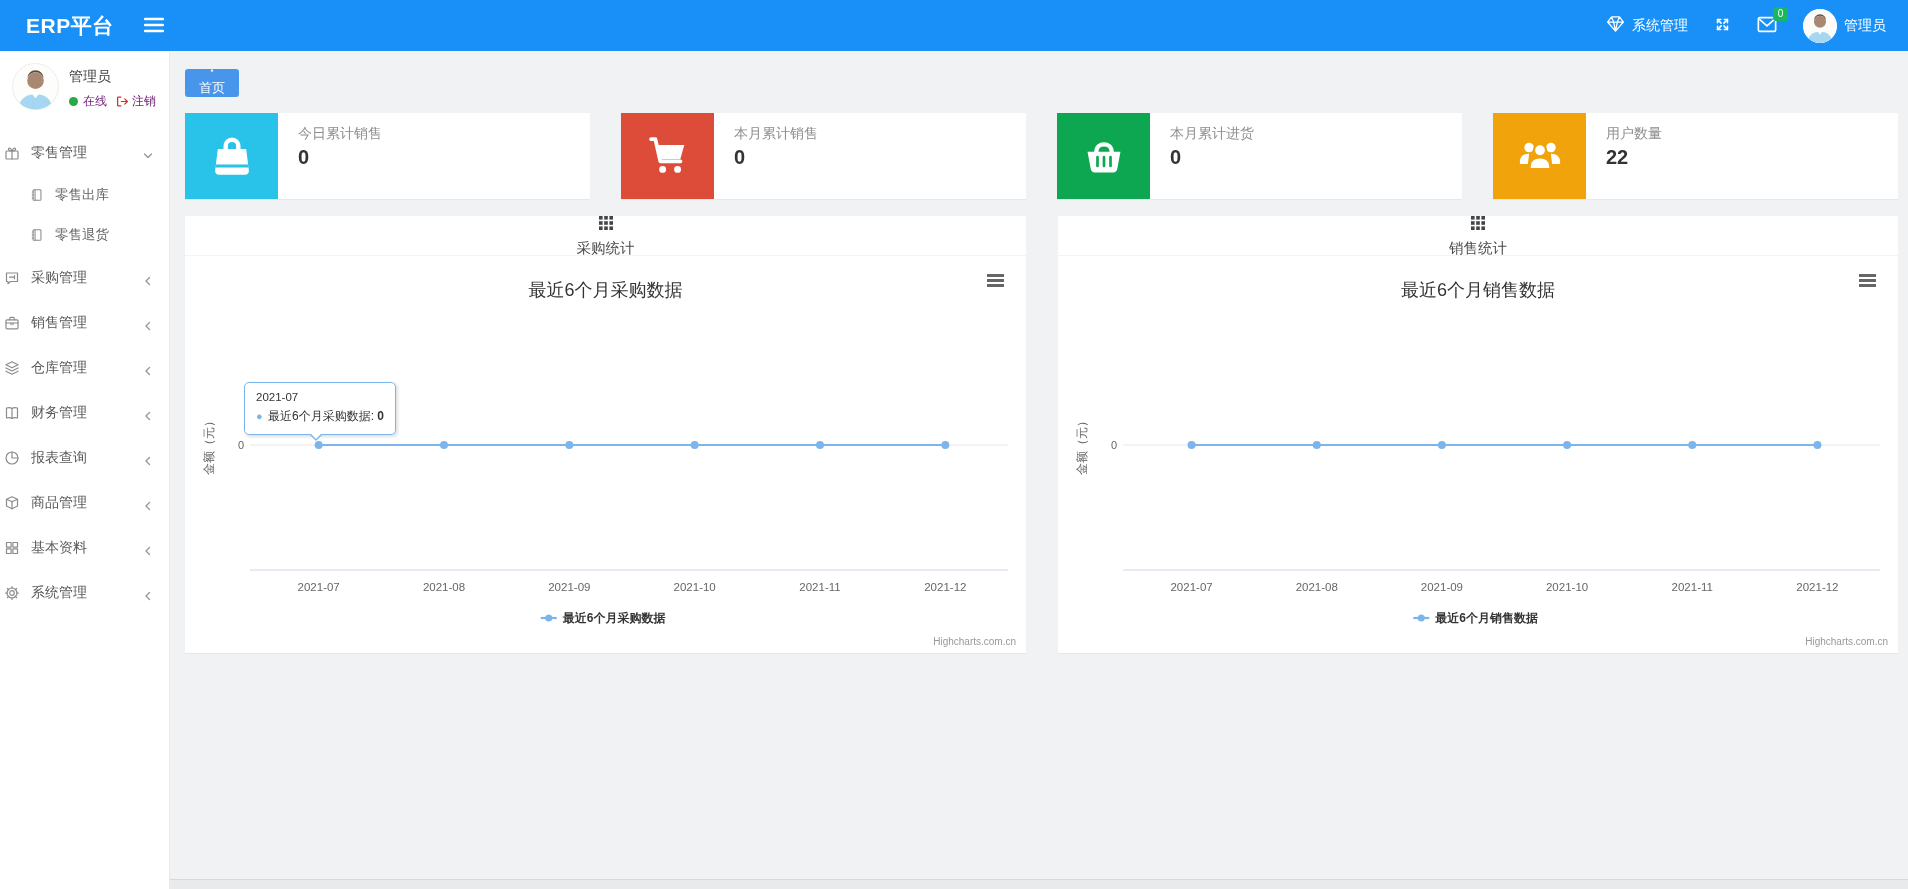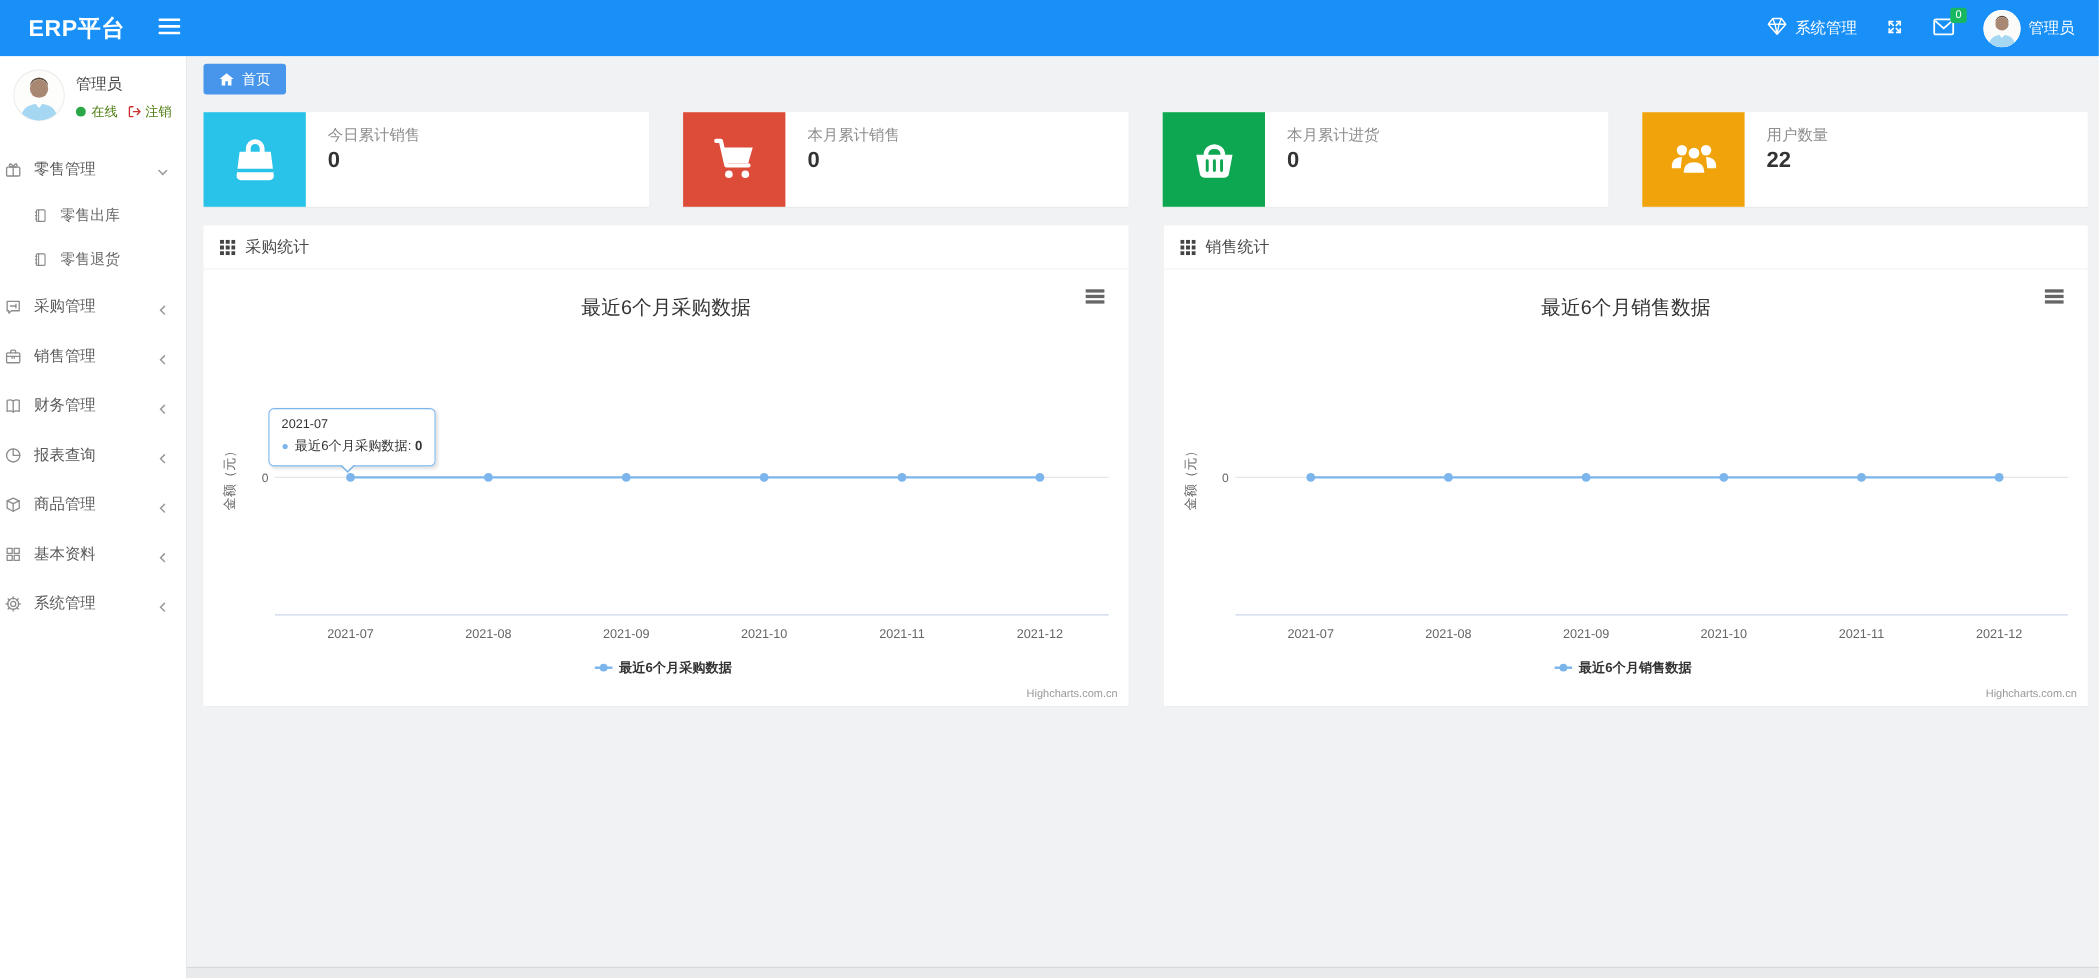--- a/index.html
+++ b/index.html
@@ -13,51 +13,51 @@
   .nav-item { display:flex; align-items:center; gap:7px; cursor:pointer; }
   .mail-wrap { position:relative; }
   .badge { position:absolute; top:-9px; right:-11px; background:#17b85f; color:#fff; font-size:10px; line-height:14px; min-width:15px; text-align:center; border-radius:3px; padding:0 2px; }
   .nav-avatar { width:34px; height:34px; border-radius:50%; overflow:hidden; background:#fff; }
 
   
   .sidebar { position:absolute; left:0; top:51px; width:170px; bottom:0; background:#fff; border-right:1px solid #e9e9e9; z-index:5; }
   .user-block { display:flex; align-items:center; gap:10px; padding:12px 10px 14px 12px; }
   .user-meta { display:flex; flex-direction:column; gap:7px; }
   .user-name { font-size:14px; color:#444; }
-  .user-status { display:flex; align-items:center; gap:5px; font-size:12px; color:#4d7c0f; }
+  .user-status { display:flex; align-items:center; gap:5px; font-size:12px; color:#701a75; }
   .dot { width:9px; height:9px; border-radius:50%; background:#2ba745; display:inline-block; }
   .logout { display:flex; align-items:center; gap:3px; cursor:pointer; margin-left:4px; }
   .menu { margin-top:2px; }
   .menu-item { display:flex; align-items:center; height:45px; padding:0 16px 0 4px; font-size:14px; color:#595959; cursor:pointer; }
   .menu-item .mi-icon { width:16px; height:16px; margin-right:11px; flex:0 0 auto; }
   .menu-item .mi-caret { margin-left:auto; width:10px; height:10px; }
   .menu-sub { display:flex; align-items:center; height:40px; padding:0 28px 0 30px; font-size:13.5px; color:#666; cursor:pointer; }
   .menu-sub .mi-icon { width:14px; height:14px; margin-right:11px; }
   svg.sik { stroke:#8c8c8c; fill:none; stroke-width:1.2; stroke-linecap:round; stroke-linejoin:round; width:100%; height:100%; }
   svg.car { stroke:#9a9a9a; fill:none; stroke-width:1.4; stroke-linecap:round; width:100%; height:100%; }
 
   
   .content { position:absolute; left:170px; top:51px; right:0; bottom:0; background:#f1f2f3; padding:7px 10px 0 15px; }
-  .tab { display:inline-flex; align-items:center; gap:7px; background:#4796ec; color:#fff; font-size:13px; padding:0 14px; height:28px; border-radius:3px; cursor:pointer; }
+  .tab { display:inline-flex; align-items:center; gap:7px; background:#4796ec; color:#fff; font-size:13px; padding:0 14px; height:28px; border-radius:3px; cursor:pointer;flex-direction:column; }
 
   .cards-row { display:flex; gap:31px; margin-top:16px; }
   .stat-card { flex:1 1 0; height:86px; background:#fff; display:flex; box-shadow:0 1px 1px rgba(0,0,0,.04); }
   .card-ic { width:93px; height:86px; display:flex; align-items:center; justify-content:center; flex:0 0 auto; }
   .card-ic svg { width:46px; height:46px; }
   .c0 { background:#29c2e8; color:#29c2e8; }
   .c1 { background:#dd4c39; color:#dd4c39; }
   .c2 { background:#0ca750; color:#0ca750; }
   .c3 { background:#f0a30a; color:#f0a30a; }
   .card-txt { padding:12px 0 0 20px; }
   .card-label { font-size:14px; color:#8e8e8e; }
   .card-value { font-size:20px; font-weight:bold; color:#333; margin-top:3px; }
 
   .panels-row { display:flex; gap:32px; margin-top:17px; }
   .panel { flex:1 1 0; height:437px; background:#fff; box-shadow:0 1px 1px rgba(0,0,0,.04); }
-  .panel-head { height:40px; display:flex; align-items:center; gap:9px; padding:0 15px; border-bottom:1px solid #f4f4f4; font-size:14.5px; color:#4a4a4a; }
+  .panel-head { height:40px; display:flex; align-items:center; gap:9px; padding:0 15px; border-bottom:1px solid #f4f4f4; font-size:14.5px; color:#4a4a4a;flex-direction:column; }
   .panel-body { position:relative; height:396px; }
   .panel-body svg { display:block; }
   .th-icon { width:14px; height:14px; }
 
   .chart-menu-btn { position:absolute; top:18px; right:22px; width:17px; height:13px; cursor:pointer; z-index:3; }
   .chart-menu-btn i { display:block; width:17px; height:3px; background:#666; box-shadow:0 5px 0 #666, 0 10px 0 #666; }
 
   .hc-tooltip { position:absolute; left:59px; top:126px; background:rgba(255,255,255,.97); border:1px solid #7cb5ec; border-radius:5px; padding:8px 11px 9px; font-size:11.5px; color:#333; z-index:4; box-shadow:1.5px 1.5px 3px rgba(0,0,0,.12); white-space:nowrap; }
   .hc-tooltip .tt-row2 { margin-top:5px; font-size:12px; }
   .hc-tooltip .tt-dot { color:#7cb5ec; font-size:11px; margin-right:2px; }
@@ -202,20 +202,31 @@
     </div>
     <div class="menu-item">
       <span class="mi-icon"><svg class="sik" viewBox="0 0 16 16">
             <rect x="2" y="4.8" width="12" height="9" rx="1"></rect>
             <path d="M5.8 4.8 V3.3 a1 1 0 0 1 1 -1 h2.4 a1 1 0 0 1 1 1 v1.5"></path>
             <line x1="2" y1="8" x2="14" y2="8"></line>
             <line x1="7" y1="8" x2="7" y2="9.6"></line>
             <line x1="9" y1="8" x2="9" y2="9.6"></line>
           </svg></span>
       <span class="mi-label">销售管理</span>
+      <span class="mi-caret"><svg class="car" viewBox="0 0 10 10">
+            <polyline points="6.5,1.5 3,5 6.5,8.5"></polyline>
+          </svg></span>
+    </div>
+    <div class="menu-item">
+      <span class="mi-icon"><svg class="sik" viewBox="0 0 16 16">
+            <path d="M8 1.8 L14 4.8 L8 7.8 L2 4.8 Z"></path>
+            <path d="M2 8 L8 11 L14 8"></path>
+            <path d="M2 11.2 L8 14.2 L14 11.2"></path>
+          </svg></span>
+      <span class="mi-label">仓库管理</span>
       <span class="mi-caret"><svg class="car" viewBox="0 0 10 10">
             <polyline points="6.5,1.5 3,5 6.5,8.5"></polyline>
           </svg></span>
     </div>
     <div class="menu-item">
       <span class="mi-icon"><svg class="sik" viewBox="0 0 16 16">
             <path d="M8 3.5 C6.5 2.4 4.5 2.4 2.5 3 V13 C4.5 12.4 6.5 12.4 8 13.5 C9.5 12.4 11.5 12.4 13.5 13 V3 C11.5 2.4 9.5 2.4 8 3.5 Z"></path>
             <line x1="8" y1="3.5" x2="8" y2="13.5"></line>
           </svg></span>
       <span class="mi-label">财务管理</span>

